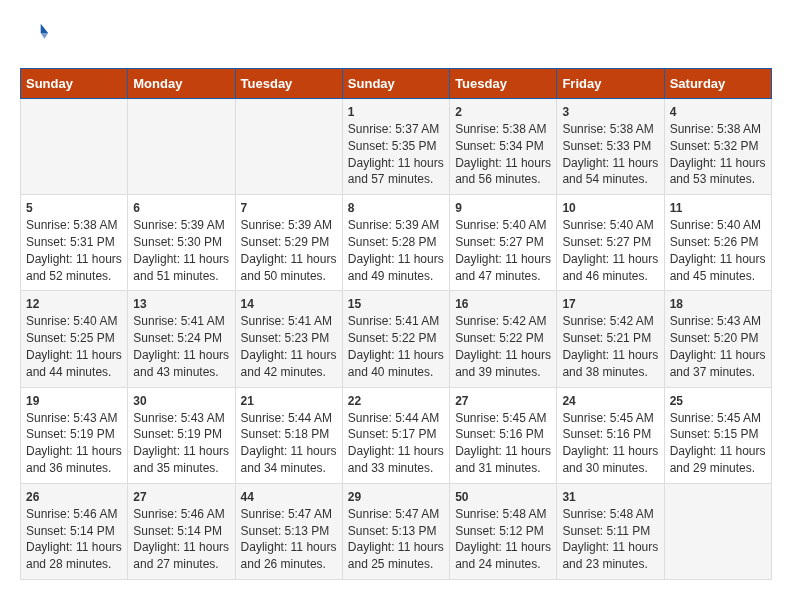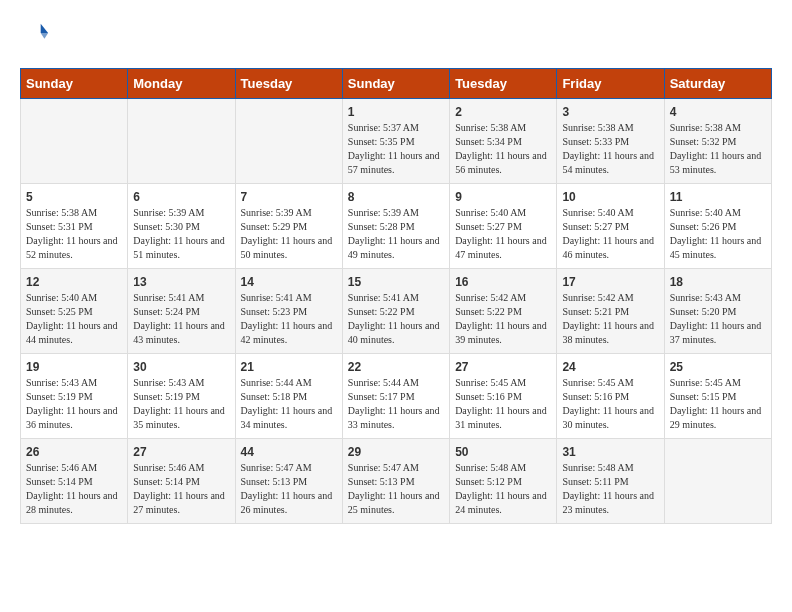--- a/index.html
+++ b/index.html
@@ -74,23 +74,22 @@
       color: #333;
       min-height: 80px;
     }
     .day-num {
       font-weight: bold;
       font-size: 12px;
       display: block;
       margin-bottom: 2px;
     }
     .cell-info {
-      font-size: 10px;
+      font-size: 12px;
       line-height: 1.4;
-      font-family: Liberation Serif, serif;
     }
   </style>
 </head>
 <body>
 
 <div class="header">
   <div class="logo">
     <div>
       <svg class="logo-icon" viewBox="0 0 30 30">
         <polygon points="20,4 28,14 20,14" fill="#1a5bab"></polygon>

